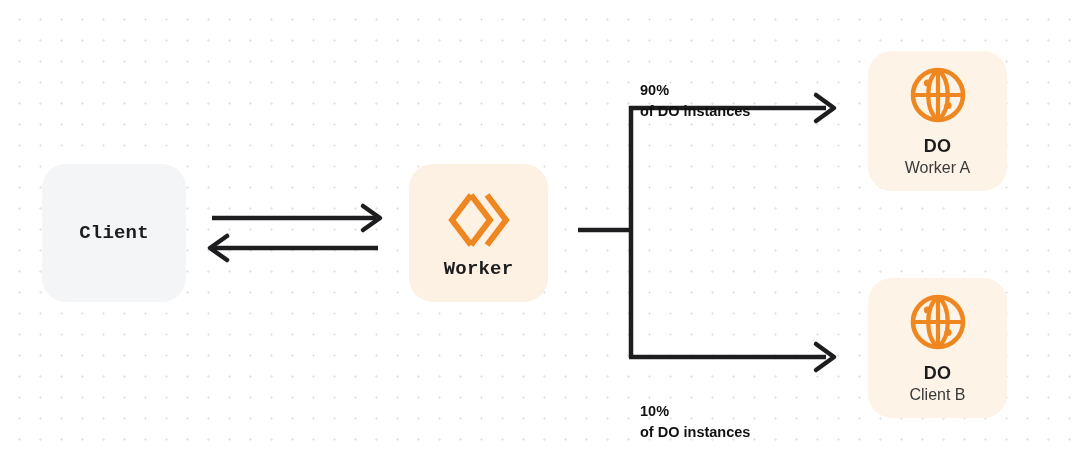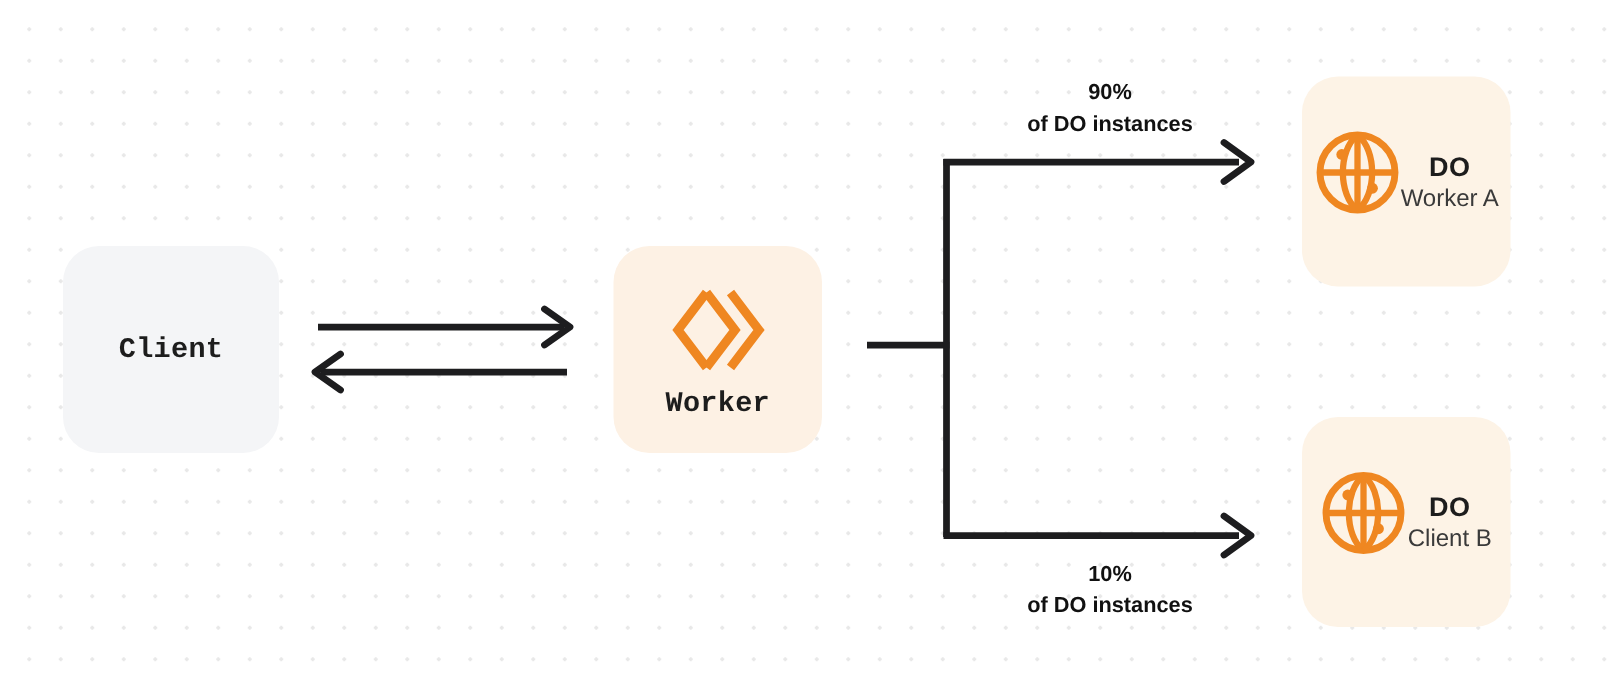--- a/index.html
+++ b/index.html
@@ -24,21 +24,21 @@
     inset: 0;
     width: 1072px;
     height: 452px;
   }
 
   
   .node {
     position: absolute;
     border-radius: 24px;
     display: flex;
-    flex-direction: row;
+    flex-direction: column;
     align-items: center;
     justify-content: center;
   }
 
   .node-client {
     left: 42px;
     top: 164px;
     width: 144px;
     height: 138px;
     background: #f4f5f7;
@@ -105,26 +105,27 @@
   }
   .do-text-wrap {
     display: flex;
     flex-direction: column;
     align-items: center;
   }
 
   
   .edge-label {
     position: absolute;
-    text-align: center;
+    text-align: left;
     font-size: 14.5px;
     font-weight: bold;
     color: #111111;
     line-height: 1.45;
     white-space: nowrap;
+    margin-top: 28px;
   }
 
   .edge-label-top {
     left: 640px;
     top: 52px;
     width: 200px;
   }
 
   .edge-label-bottom {
     left: 640px;

